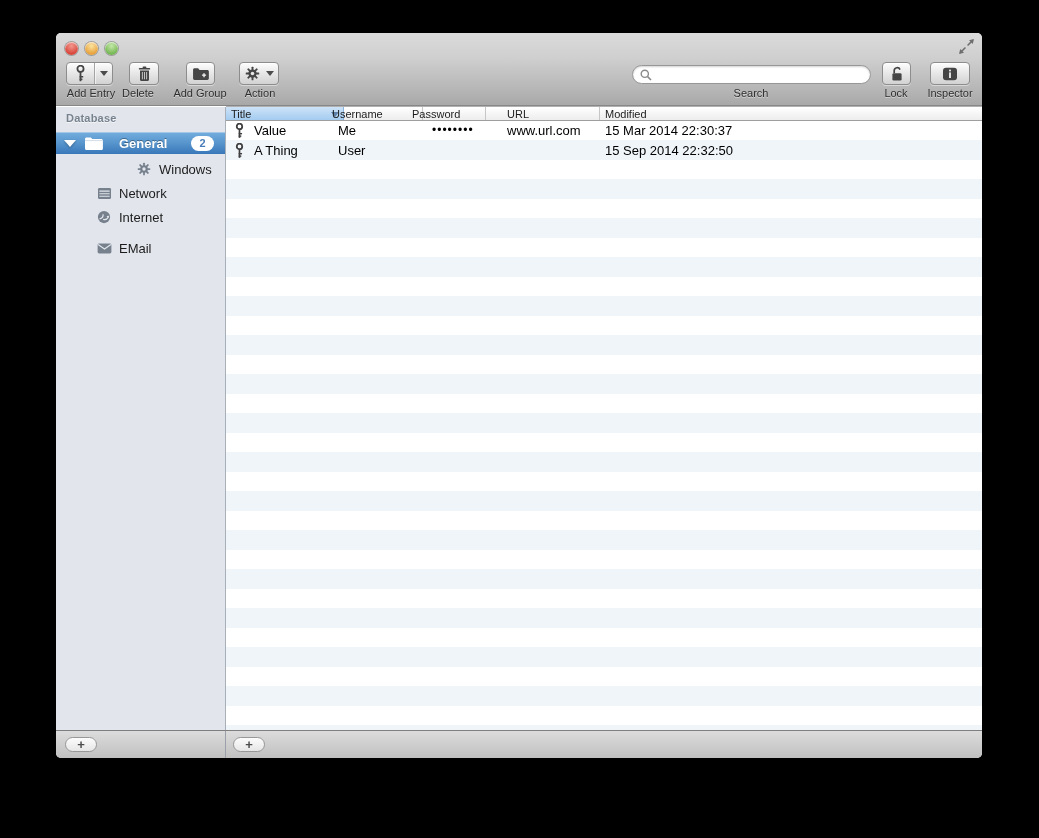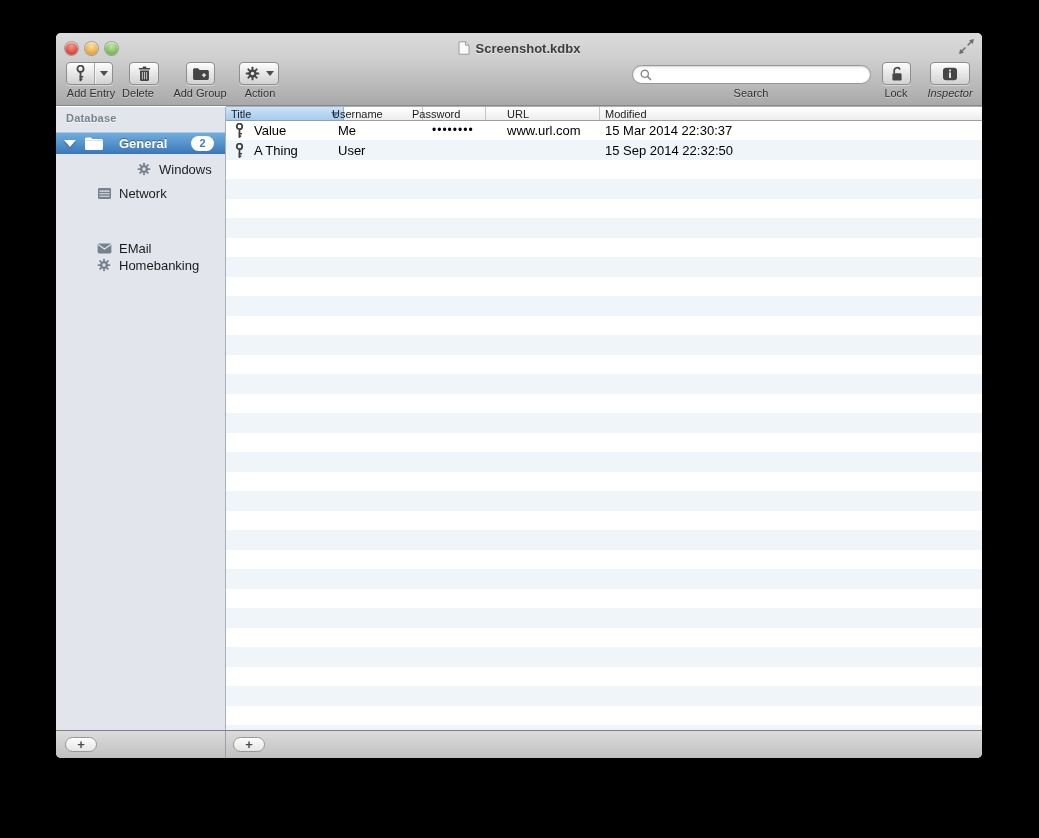--- a/index.html
+++ b/index.html
@@ -110,27 +110,20 @@
 <body>
 
 <div class="canvas">
   <div class="window">
 
     <div class="header">
       <div class="traffic t-red"></div>
       <div class="traffic t-yellow"></div>
       <div class="traffic t-green"></div>
 
-      <div class="title-wrap">
-        <svg width="12" height="14" viewBox="0 0 12 14">
-          <path d="M1 .8h6.6L11 4.2v9H1z" fill="#fbfbfb" stroke="#9a9a9a"></path>
-          <path d="M7.6 .8v3.4H11" fill="#e6e6e6" stroke="#9a9a9a"></path>
-        </svg>
-        <span class="title-text">Screenshot.kdbx</span>
-      </div>
 
       <svg class="fullscreen" viewBox="0 0 16 16">
         <path d="M9 7l5-5" stroke="#6e6e6e" stroke-width="1.4"></path>
         <polygon points="15,1 10.4,2.1 13.9,5.6" fill="#6e6e6e"></polygon>
         <path d="M7 9l-5 5" stroke="#6e6e6e" stroke-width="1.4"></path>
         <polygon points="1,15 2.1,10.4 5.6,13.9" fill="#6e6e6e"></polygon>
       </svg>
 
       <div class="tb-btn" style="left:10px; width:47px;">
         <div class="seg" style="width:28px;">
@@ -209,21 +202,21 @@
       </div>
       <span class="tb-label" style="left:840px;">Lock</span>
 
       <div class="tb-btn" style="left:874px; width:40px;">
         <svg width="16" height="14" viewBox="0 0 16 14">
           <rect x="1" y="0.8" width="14" height="12.4" rx="3" fill="#454545"></rect>
           <rect x="7.1" y="2.6" width="1.8" height="1.8" fill="#f0f0f0"></rect>
           <rect x="7.1" y="5.4" width="1.8" height="5.6" fill="#f0f0f0"></rect>
         </svg>
       </div>
-      <span class="tb-label" style="left:894px;font-style:italic;">Inspector</span>
+      <span class="tb-label" style="left:894px;">Inspector</span>
     </div>
 
     <div class="sidebar">
       <div class="sb-header">Database</div>
 
       <div class="sb-group">
         <div class="disclosure"></div>
         <svg class="folder" width="19" height="14" viewBox="0 0 19 14">
           <path d="M1 3c0-.9.7-1.6 1.6-1.6h4.2L8.4 3h8.8c.9 0 1.7.7 1.7 1.6v7.8c0 .9-.8 1.6-1.7 1.6H2.6A1.6 1.6 0 0 1 1 12.4z" fill="#fff"></path>
           <path d="M1 4.6h18" stroke="#d2dce8" stroke-width="1"></path>
@@ -255,46 +248,41 @@
             <g stroke="#e2e6ec" stroke-width="1.2">
               <line x1="2.5" y1="4.4" x2="13.5" y2="4.4"></line>
               <line x1="2.5" y1="7.2" x2="13.5" y2="7.2"></line>
               <line x1="2.5" y1="10" x2="13.5" y2="10"></line>
             </g>
           </svg>
         </span>
         <span class="sb-item-label">Network</span>
       </div>
 
+      <div class="sb-item" style="top:99px;">
+        <span class="sb-icon">
+          <svg width="14" height="14" viewBox="0 0 16 16">
+            <circle cx="8" cy="8" r="7" fill="#76818d"></circle>
+            <path d="M3 10.2c2.4-.6 4.2-2.6 4-5.4M7 10.8c2.8.4 5-.8 6-2.6" fill="none" stroke="#e2e6ec" stroke-width="1.4"></path>
+            <polygon points="12.6,9.4 14.2,6.6 10.9,6.9" fill="#e2e6ec"></polygon>
+          </svg>
+        </span>
+        <span class="sb-item-label">Internet</span>
+      </div>
 
       <div class="sb-item" style="top:130px;">
         <span class="sb-icon">
           <svg width="15" height="11" viewBox="0 0 16 12">
             <rect x="0.5" y="0.5" width="15" height="11" rx="1.6" fill="#76818d"></rect>
             <path d="M1 1.6l7 5 7-5" fill="none" stroke="#e2e6ec" stroke-width="1.2"></path>
           </svg>
         </span>
         <span class="sb-item-label">EMail</span>
       </div>
 
-      <div class="sb-item" style="top:147px;">
-        <span class="sb-icon">
-          <svg width="14" height="14" viewBox="0 0 16 16">
-            <g fill="#76818d">
-              <rect x="7" y="0.8" width="2" height="14.4" rx="0.6"></rect>
-              <rect x="7" y="0.8" width="2" height="14.4" rx="0.6" transform="rotate(45 8 8)"></rect>
-              <rect x="7" y="0.8" width="2" height="14.4" rx="0.6" transform="rotate(90 8 8)"></rect>
-              <rect x="7" y="0.8" width="2" height="14.4" rx="0.6" transform="rotate(135 8 8)"></rect>
-              <circle cx="8" cy="8" r="4.4"></circle>
-            </g>
-            <circle cx="8" cy="8" r="1.9" fill="#e2e6ec"></circle>
-          </svg>
-        </span>
-        <span class="sb-item-label">Homebanking</span>
-      </div>
     </div>
 
     <div class="main">
       <div class="thead">
         <div class="th th-title" style="left:0; width:118px;">
           <span>Title</span>
           <div class="sort-arrow"></div>
         </div>
         <div class="th" style="left:101px; width:96px;">Username</div>
         <div class="th" style="left:181px; width:79px;">Password</div>

